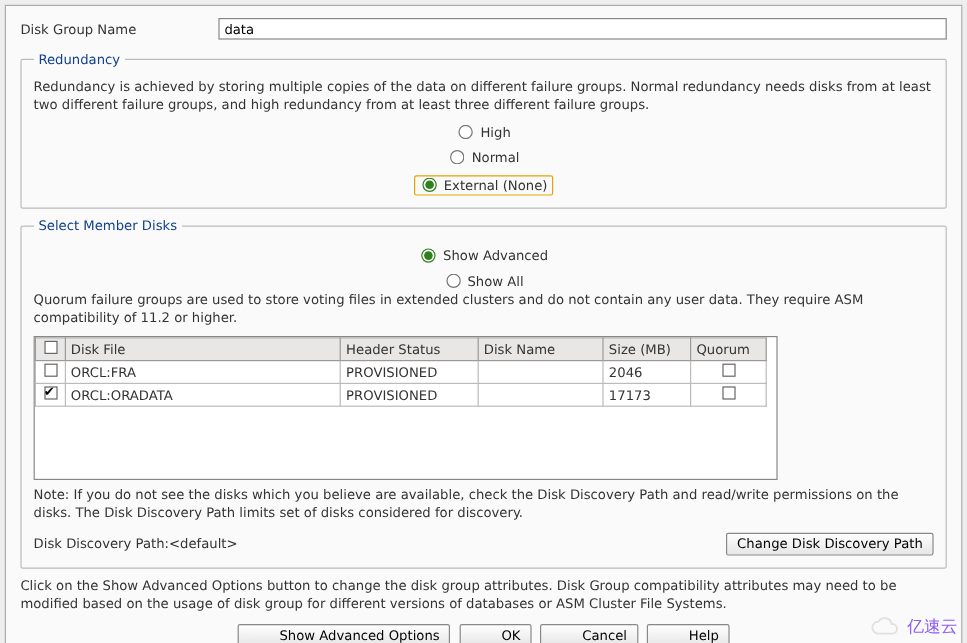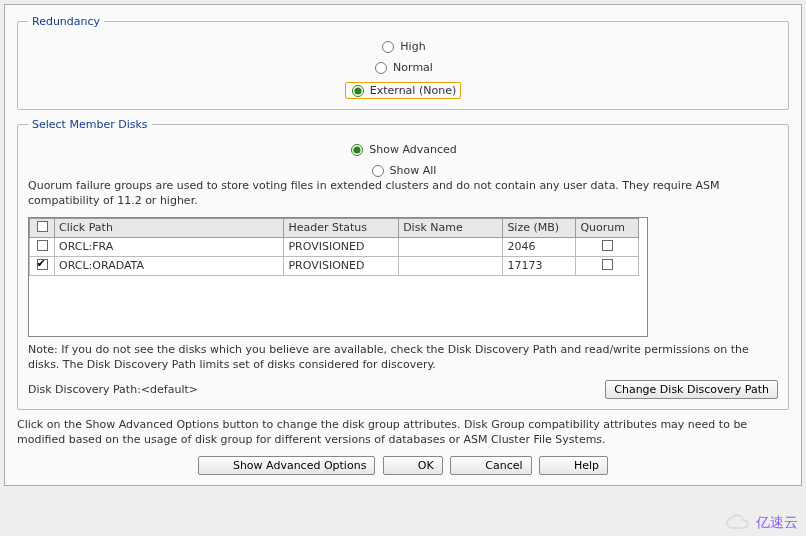--- a/index.html
+++ b/index.html
@@ -94,23 +94,28 @@
     position: fixed; right: 8px; bottom: 4px; color:#8b5cf6; font-size:14px;
     display:flex; align-items:center; gap:4px;
   }
   .corner svg { opacity:.4; }
 </style>
 </head>
 <body>
 
 <div class="outer">
 
+  <div class="row">
+    <span class="label">Disk Group Name</span>
+    <input type="text" value="data" style="">
+  </div>
 
   <fieldset>
     <legend>Redundancy</legend>
+    <div class="desc">Redundancy is achieved by storing multiple copies of the data on different failure groups. Normal redundancy needs disks from at least two different failure groups, and high redundancy from at least three different failure groups.</div>
     <div class="radio-row">
       <label>
         <input type="radio" name="red" style="">
         <span>High</span>
       </label>
       <label>
         <input type="radio" name="red" style="">
         <span>Normal</span>
       </label>
       <label class="rselected">
@@ -134,21 +139,21 @@
       </label>
     </div>
 
     <div class="desc">Quorum failure groups are used to store voting files in extended clusters and do not contain any user data. They require ASM compatibility of 11.2 or higher.</div>
 
     <div class="table-wrap">
       <table>
         <thead>
           <tr>
             <th style="width:24px;text-align:center;"><span class="chk"></span></th>
-            <th style="width:220px;">Click Path</th>
+            <th style="width:220px;">Disk File</th>
             <th style="width:110px;">Header Status</th>
             <th style="width:100px;">Disk Name</th>
             <th style="width:70px;">Size (MB)</th>
             <th style="width:60px;">Quorum</th>
           </tr>
         </thead>
         <tbody id="disk-tbody">
             <tr>
               <td style="text-align:center;"><span class="chk"></span></td>
               <td>ORCL:FRA</td>

